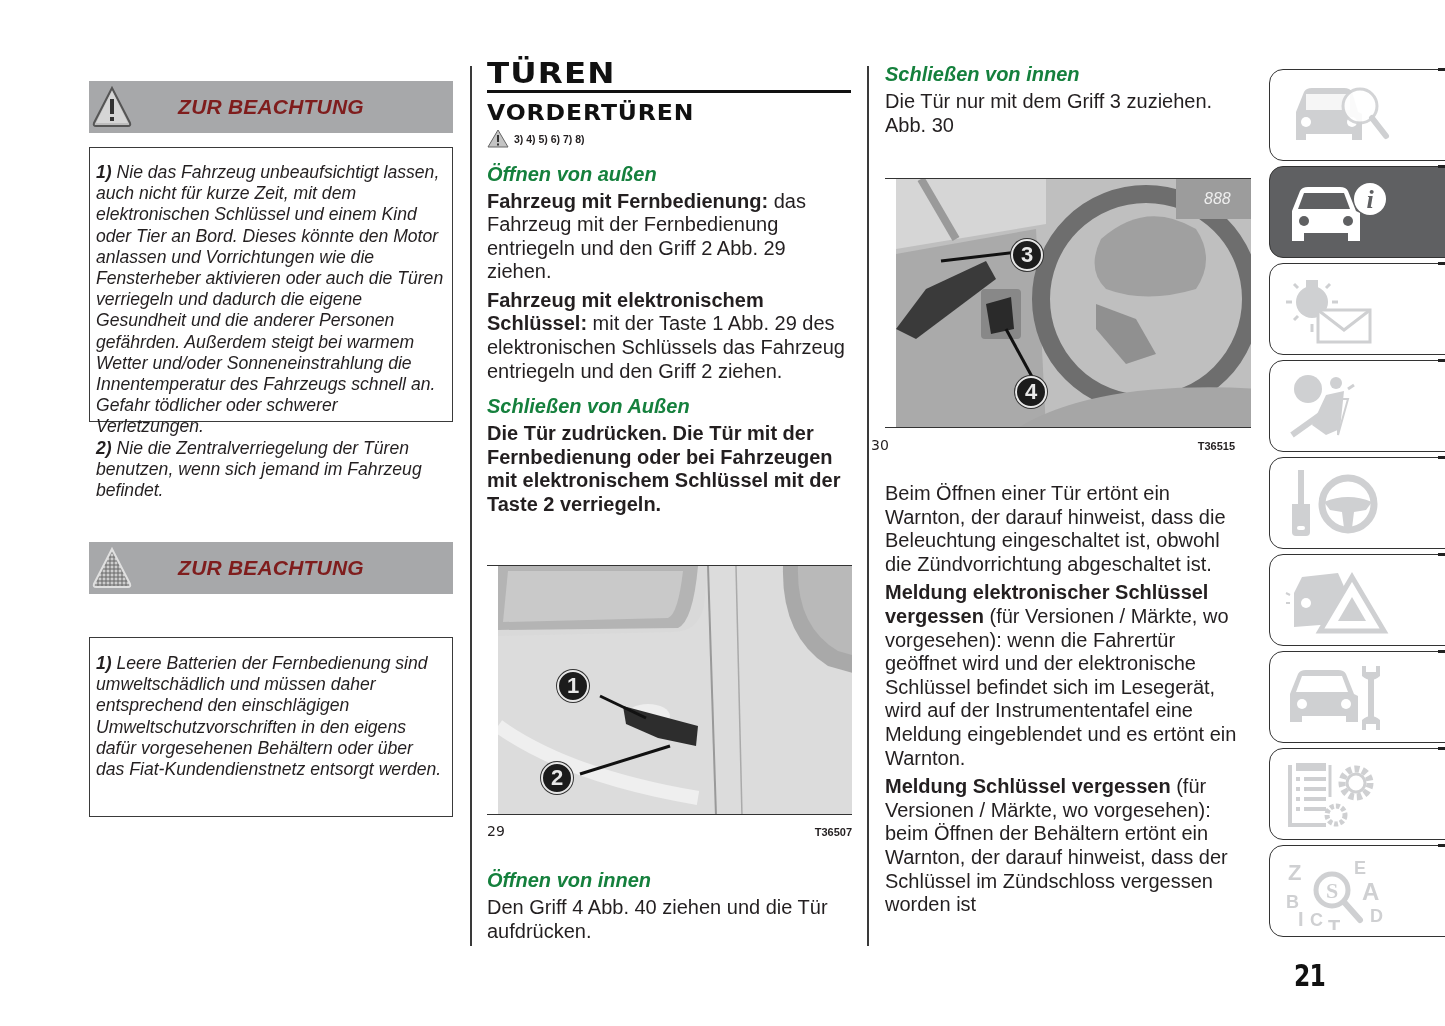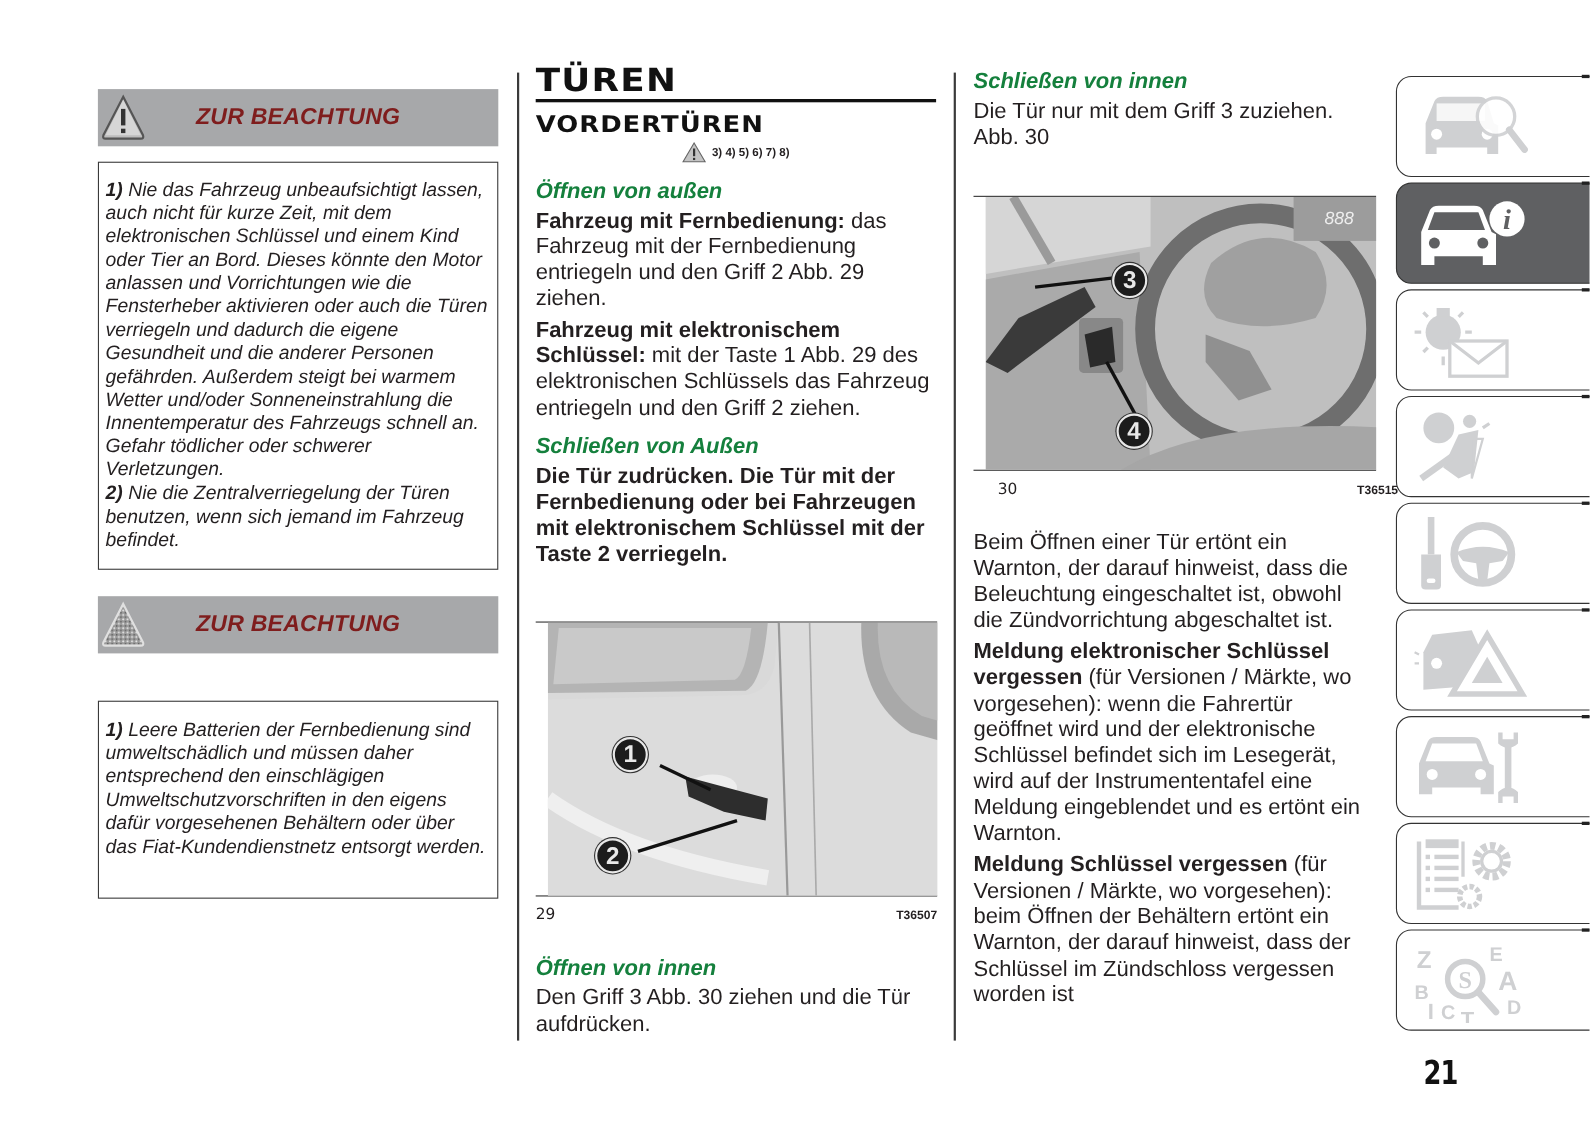--- a/index.html
+++ b/index.html
@@ -31,21 +31,21 @@
     .col { position: absolute; }
     .h-main {
       font-family: "DejaVu Sans", sans-serif; font-weight: 900; font-size: 29px; letter-spacing: 1px;
       color: #111; line-height: 30px; transform: scaleX(1.12); transform-origin: left;
     }
     .h-rule { height: 2.5px; background: #111; margin-top: 2px; }
     .h-sub {
       font-family: "DejaVu Sans", sans-serif; font-weight: 900; font-size: 21px; letter-spacing: 0.8px;
       color: #111; margin-top: 8px; transform: scaleX(1.12); transform-origin: left;
     }
-    .refs { display: flex; align-items: center; margin-top: 4px; font-size: 10.5px; font-weight: bold; color: #231f20; justify-content: center; }
+    .refs { display: flex; align-items: center; margin-top: 4px; font-size: 10.5px; font-weight: bold; color: #231f20; }
     .refs svg { width: 22px; height: 20px; margin-right: 5px; }
 
     .sec-title { font-weight: bold; font-size: 20px; line-height: 24px; color: #15803d; font-style: italic; }
     .para { font-size: 20px; line-height: 23.6px; color: #231f20; }
     .para b { font-weight: bold; }
 
     .figure { position: absolute; border-top: 1.5px solid #333; border-bottom: 1.5px solid #333; overflow: hidden; padding-left: 11px; }
     .fig-cap { position: absolute; display: flex; justify-content: space-between; align-items: baseline; }
     .fig-num { font-family: "DejaVu Sans", sans-serif; font-size: 14px; color: #231f20; }
     .fig-code { font-weight: bold; font-size: 11px; color: #231f20; }
@@ -76,21 +76,21 @@
 
 <div class="warn-head" style="top:81px;">
   <svg class="tri" viewBox="0 0 42 44">
     <path d="M21 3 L39 38 Q40 41 37 41 L5 41 Q2 41 3 38 Z" fill="#bdbdbd" stroke="#555" stroke-width="2"></path>
     <path d="M21 6 L37 38 L5 38 Z" fill="#d6d6d6"></path>
     <rect x="19" y="14" width="4" height="15" fill="#333"></rect>
     <rect x="19" y="32" width="4" height="4" fill="#333"></rect>
   </svg>
   <span class="title">ZUR BEACHTUNG</span>
 </div>
-<div class="warn-box" style="top:147px; height:371px;">
+<div class="warn-box" style="top:147px; height:275px;">
   <p><b>1)</b><span> Nie das Fahrzeug unbeaufsichtigt lassen, auch nicht für kurze Zeit, mit dem elektronischen Schlüssel und einem Kind oder Tier an Bord. Dieses könnte den Motor anlassen und Vorrichtungen wie die Fensterheber aktivieren oder auch die Türen verriegeln und dadurch die eigene Gesundheit und die anderer Personen gefährden. Außerdem steigt bei warmem Wetter und/oder Sonneneinstrahlung die Innentemperatur des Fahrzeugs schnell an. Gefahr tödlicher oder schwerer Verletzungen.</span></p>
   <p><b>2)</b><span> Nie die Zentralverriegelung der Türen benutzen, wenn sich jemand im Fahrzeug befindet.</span></p>
 </div>
 
 <div class="warn-head" style="top:542px;">
   <svg class="tri" viewBox="0 0 42 44">
     <defs>
       <pattern id="spk" width="4" height="4" patternUnits="userSpaceOnUse">
         <rect width="4" height="4" fill="#9a9a9a"></rect>
         <circle cx="1" cy="1" r="0.9" fill="#e6e6e6"></circle>
@@ -148,21 +148,21 @@
   <div class="callout" style="left:70px; top:104px;">1</div>
   <div class="callout" style="left:54px; top:196px;">2</div>
 </div>
 <div class="fig-cap" style="left:487px; top:823px; width:365px;">
   <span class="fig-num">29</span>
   <span class="fig-code">T36507</span>
 </div>
 
 <div class="col" style="left:487px; top:868px; width:364px;">
   <div class="sec-title">Öffnen von innen</div>
-  <div class="para" style="margin-top:4px;">Den Griff 3 Abb. 30 ziehen und die Tür aufdrücken.</div>
+  <div class="para" style="margin-top:4px;">Den Griff 4 Abb. 40 ziehen und die Tür aufdrücken.</div>
 </div>
 
 <div class="col" style="left:885px; top:62px; width:364px;">
   <div class="sec-title">Schließen von innen</div>
   <div class="para" style="margin-top:4px; width:340px;">Die Tür nur mit dem Griff 3 zuziehen. Abb. 30</div>
 </div>
 
 <div class="figure" style="left:885px; top:178px; width:366px; height:250px;">
   <svg width="366" height="250" viewBox="0 0 366 250">
     <rect width="366" height="250" fill="#bfbfbf"></rect>
@@ -177,21 +177,21 @@
     <path d="M200 125 L240 140 L260 175 L230 185 L200 150 Z" fill="#909090"></path>
     <rect x="280" y="0" width="86" height="40" fill="#9c9c9c"></rect>
     <text x="308" y="25" font-family="Liberation Sans, sans-serif" font-size="16" font-style="italic" fill="#eee">888</text>
     <path d="M120 250 Q200 200 366 210 L366 250 Z" fill="#a6a6a6"></path>
     <line x1="45" y1="82" x2="130" y2="72" stroke="#111" stroke-width="3"></line>
     <line x1="110" y1="150" x2="140" y2="205" stroke="#111" stroke-width="3"></line>
   </svg>
   <div class="callout" style="left:126px; top:60px;">3</div>
   <div class="callout" style="left:130px; top:197px;">4</div>
 </div>
-<div class="fig-cap" style="left:907px; top:437px; width:364px;text-align:center;">
+<div class="fig-cap" style="left:871px; top:437px; width:364px;text-align:center;">
   <span class="fig-num">30</span>
   <span class="fig-code">T36515</span>
 </div>
 
 <div class="col" style="left:885px; top:482px; width:366px;">
   <div class="para">Beim Öffnen einer Tür ertönt ein Warnton, der darauf hinweist, dass die Beleuchtung eingeschaltet ist, obwohl die Zündvorrichtung abgeschaltet ist.</div>
   <div class="para" style="margin-top:5px;"><b>Meldung elektronischer Schlüssel vergessen</b><span> (für Versionen / Märkte, wo vorgesehen): wenn die Fahrertür geöffnet wird und der elektronische Schlüssel befindet sich im Lesegerät, wird auf der Instrumententafel eine Meldung eingeblendet und es ertönt ein Warnton.</span></div>
   <div class="para" style="margin-top:5px;"><b>Meldung Schlüssel vergessen</b><span> (für Versionen / Märkte, wo vorgesehen): beim Öffnen der Behältern ertönt ein Warnton, der darauf hinweist, dass der Schlüssel im Zündschloss vergessen worden ist</span></div>
 </div>
 

